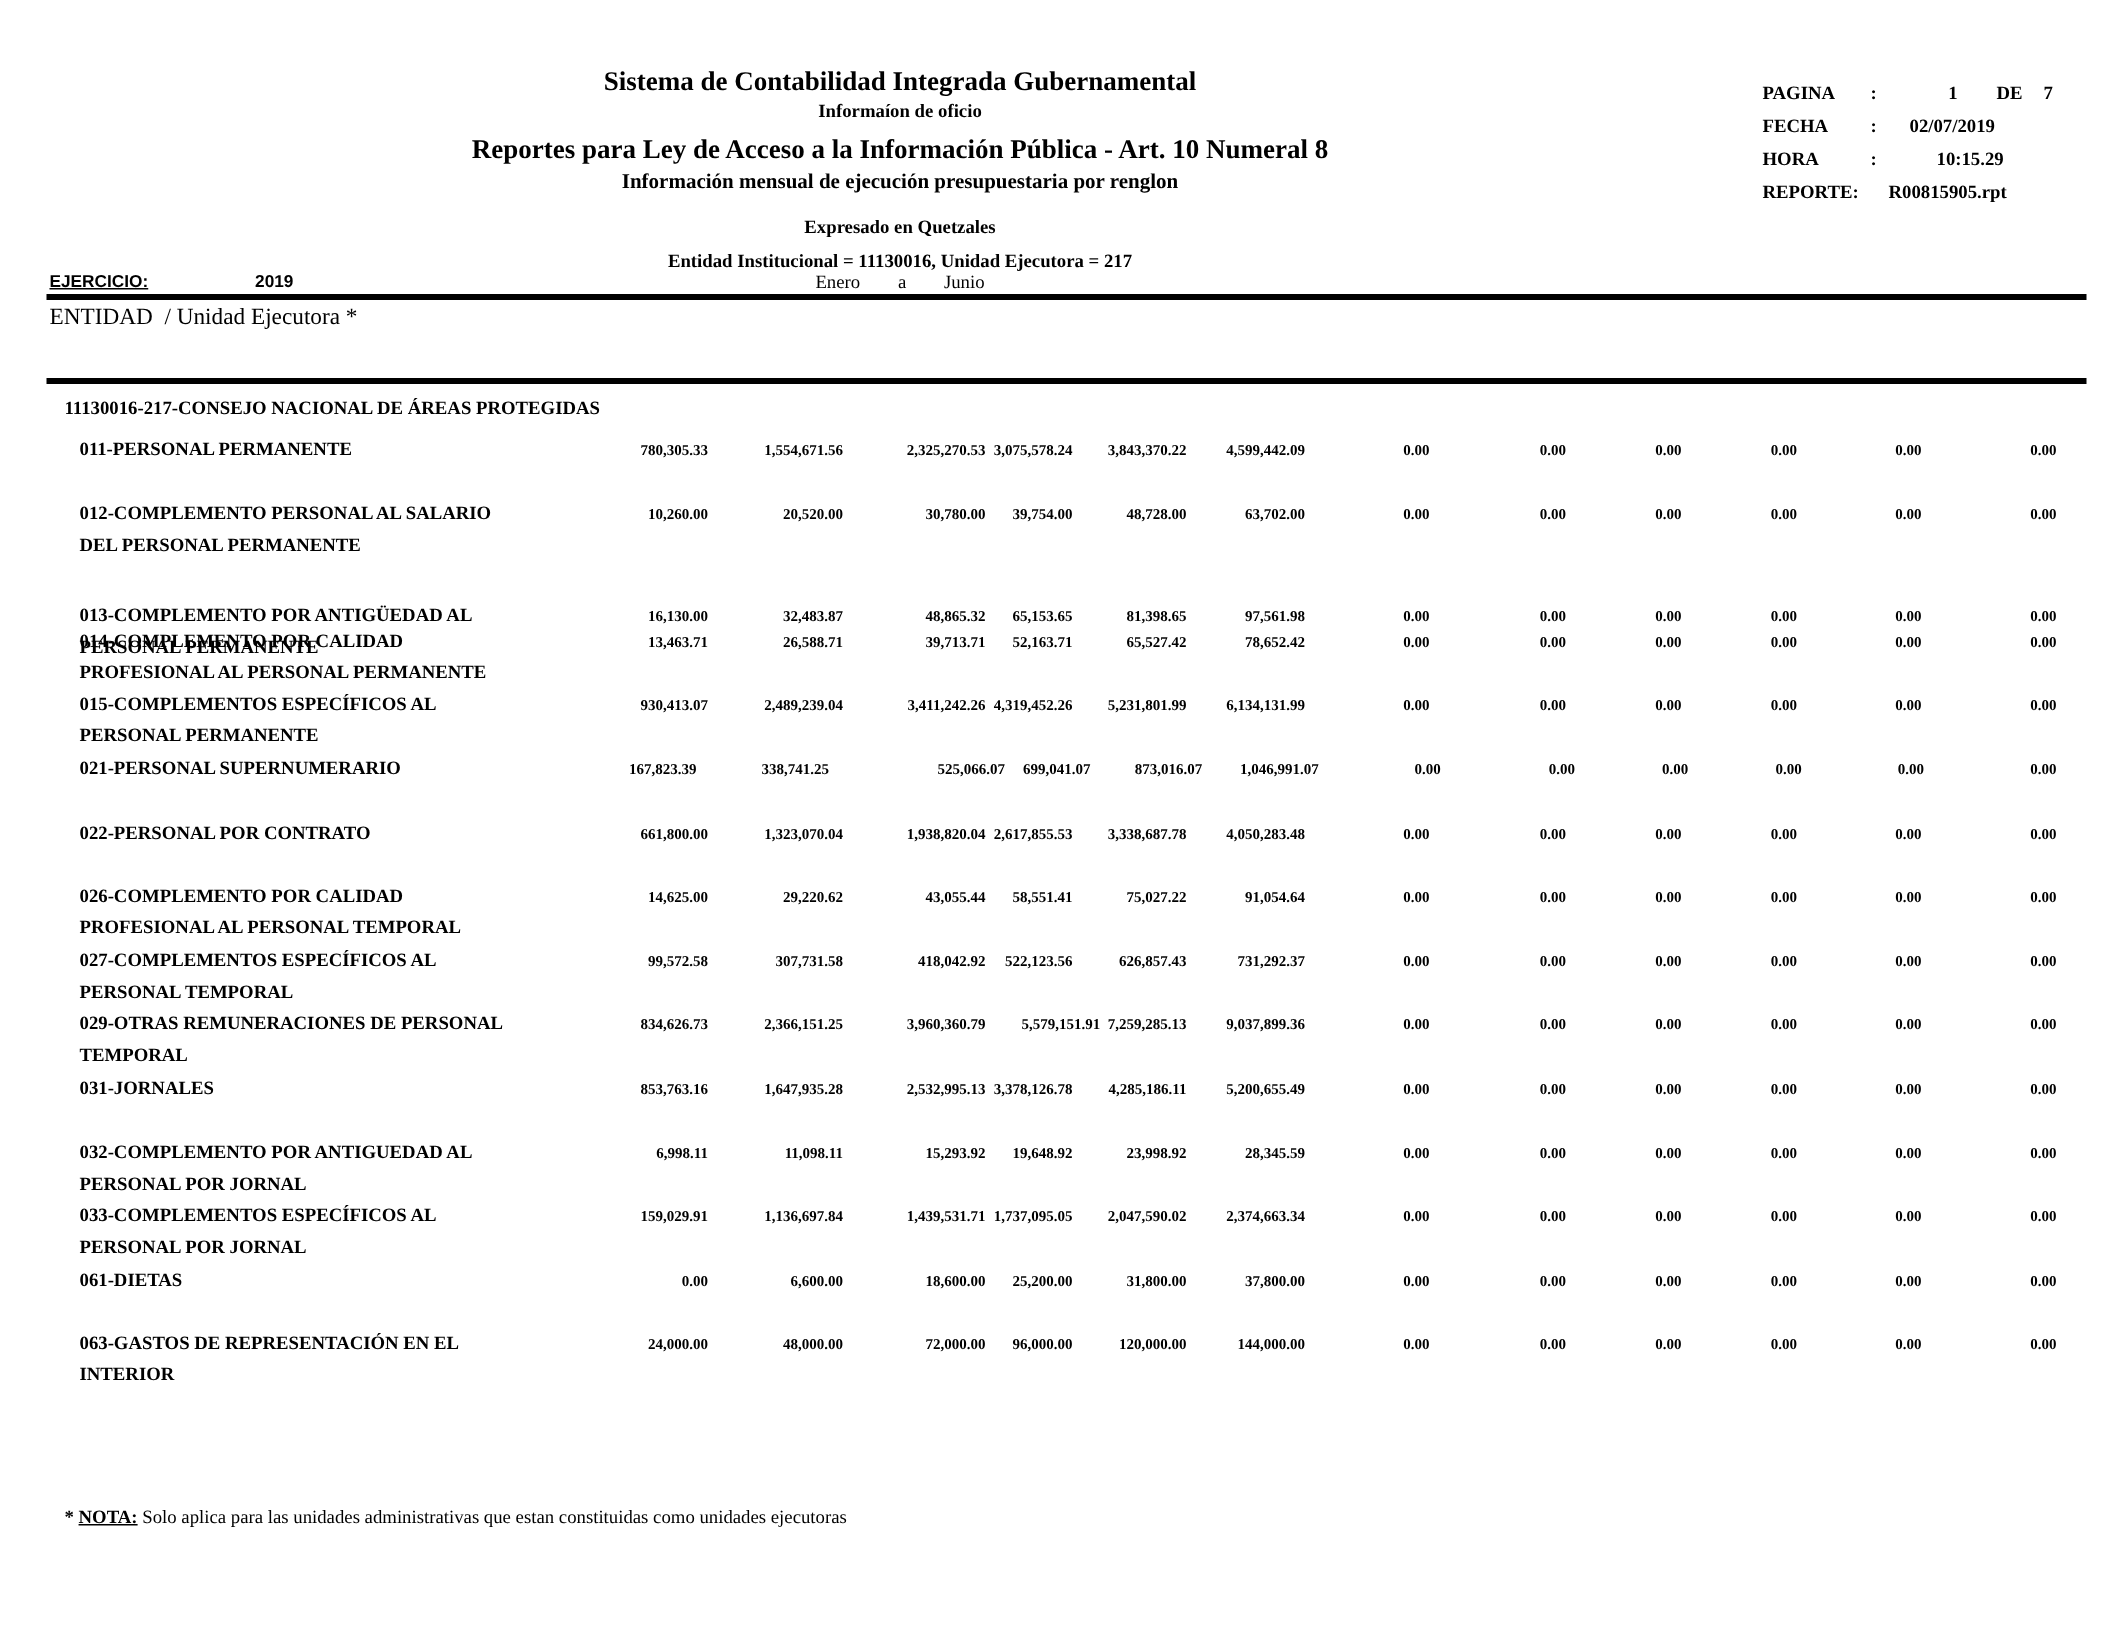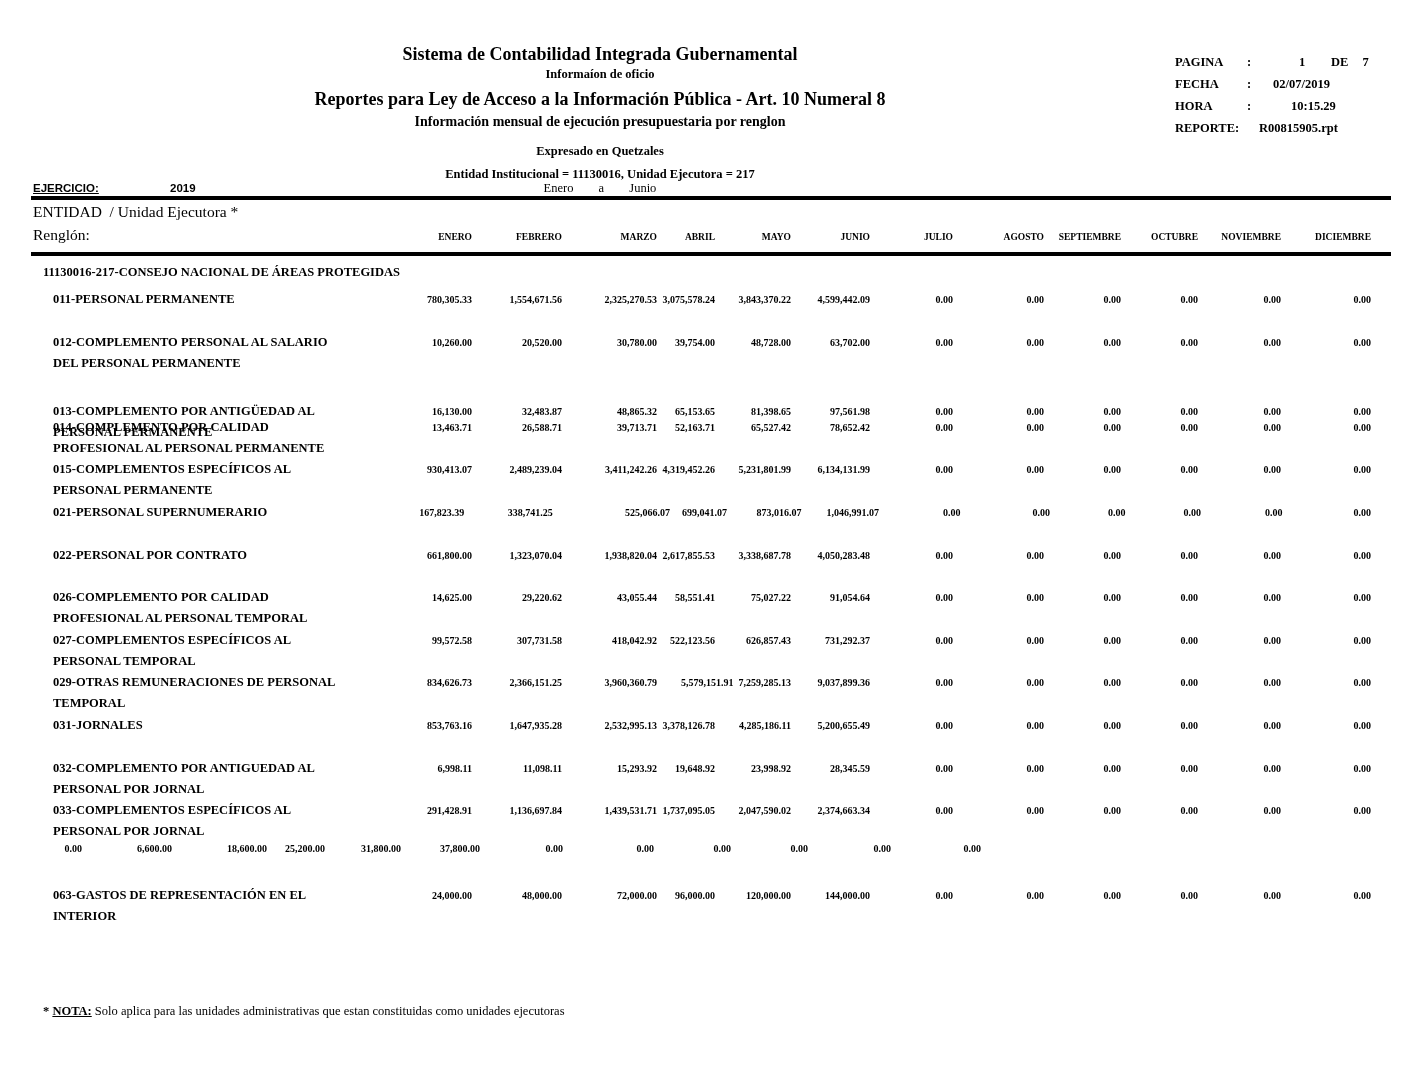--- a/index.html
+++ b/index.html
@@ -102,35 +102,20 @@
   <div class="period">
     <span>Enero</span>
     <span class="p-conn">a</span>
     <span>Junio</span>
   </div>
 
   <div class="hr hr1"></div>
 
   <div class="entidad-label">ENTIDAD  / Unidad Ejecutora *</div>
 
-  <div class="months-row" id="months-row">
-    <div class="label-col">Renglón:</div>
-  <div class="mcell" style="width: 52px;">ENERO</div>
-      <div class="mcell" style="width: 90px;">FEBRERO</div>
-      <div class="mcell" style="width: 95px;">MARZO</div>
-      <div class="mcell" style="width: 58px;">ABRIL</div>
-      <div class="mcell" style="width: 76px;">MAYO</div>
-      <div class="mcell" style="width: 79px;">JUNIO</div>
-      <div class="mcell" style="width: 83px;">JULIO</div>
-      <div class="mcell" style="width: 91px;">AGOSTO</div>
-      <div class="mcell" style="width: 77px;">SEPTIEMBRE</div>
-      <div class="mcell" style="width: 77px;">OCTUBRE</div>
-      <div class="mcell" style="width: 83px;">NOVIEMBRE</div>
-      <div class="mcell" style="width: 90px;">DICIEMBRE</div>
-    </div>
 
   <div class="hr hr2"></div>
 
   <div class="section-title">11130016-217-CONSEJO NACIONAL DE ÁREAS PROTEGIDAS</div>
 
   <div class="rows-container" id="rows-container">
       <div class="trow">
         <div class="rlabel">011-PERSONAL PERMANENTE</div>
         <div class="vcell" style="width: 52px;">780,305.33</div>
         <div class="vcell" style="width: 90px;">1,554,671.56</div>
@@ -314,34 +299,35 @@
         <div class="vcell" style="width: 83px;">0.00</div>
         <div class="vcell" style="width: 91px;">0.00</div>
         <div class="vcell" style="width: 77px;">0.00</div>
         <div class="vcell" style="width: 77px;">0.00</div>
         <div class="vcell" style="width: 83px;">0.00</div>
         <div class="vcell" style="width: 90px;">0.00</div>
       </div>
       <div class="trow">
         <div class="rlabel">033-COMPLEMENTOS ESPECÍFICOS AL
 PERSONAL POR JORNAL</div>
-        <div class="vcell" style="width: 52px;">291,428.91</div>
+        <div class="vcell" style="width: 52px;">159,029.91</div>
         <div class="vcell" style="width: 90px;">1,136,697.84</div>
         <div class="vcell" style="width: 95px;">1,439,531.71</div>
         <div class="vcell" style="width: 58px;">1,737,095.05</div>
         <div class="vcell" style="width: 76px;">2,047,590.02</div>
         <div class="vcell" style="width: 79px;">2,374,663.34</div>
         <div class="vcell" style="width: 83px;">0.00</div>
         <div class="vcell" style="width: 91px;">0.00</div>
         <div class="vcell" style="width: 77px;">0.00</div>
         <div class="vcell" style="width: 77px;">0.00</div>
         <div class="vcell" style="width: 83px;">0.00</div>
         <div class="vcell" style="width: 90px;">0.00</div>
       </div>
       <div class="trow">
+        <div class="rlabel">061-DIETAS</div>
         <div class="vcell" style="width: 52px;">0.00</div>
         <div class="vcell" style="width: 90px;">6,600.00</div>
         <div class="vcell" style="width: 95px;">18,600.00</div>
         <div class="vcell" style="width: 58px;">25,200.00</div>
         <div class="vcell" style="width: 76px;">31,800.00</div>
         <div class="vcell" style="width: 79px;">37,800.00</div>
         <div class="vcell" style="width: 83px;">0.00</div>
         <div class="vcell" style="width: 91px;">0.00</div>
         <div class="vcell" style="width: 77px;">0.00</div>
         <div class="vcell" style="width: 77px;">0.00</div>

